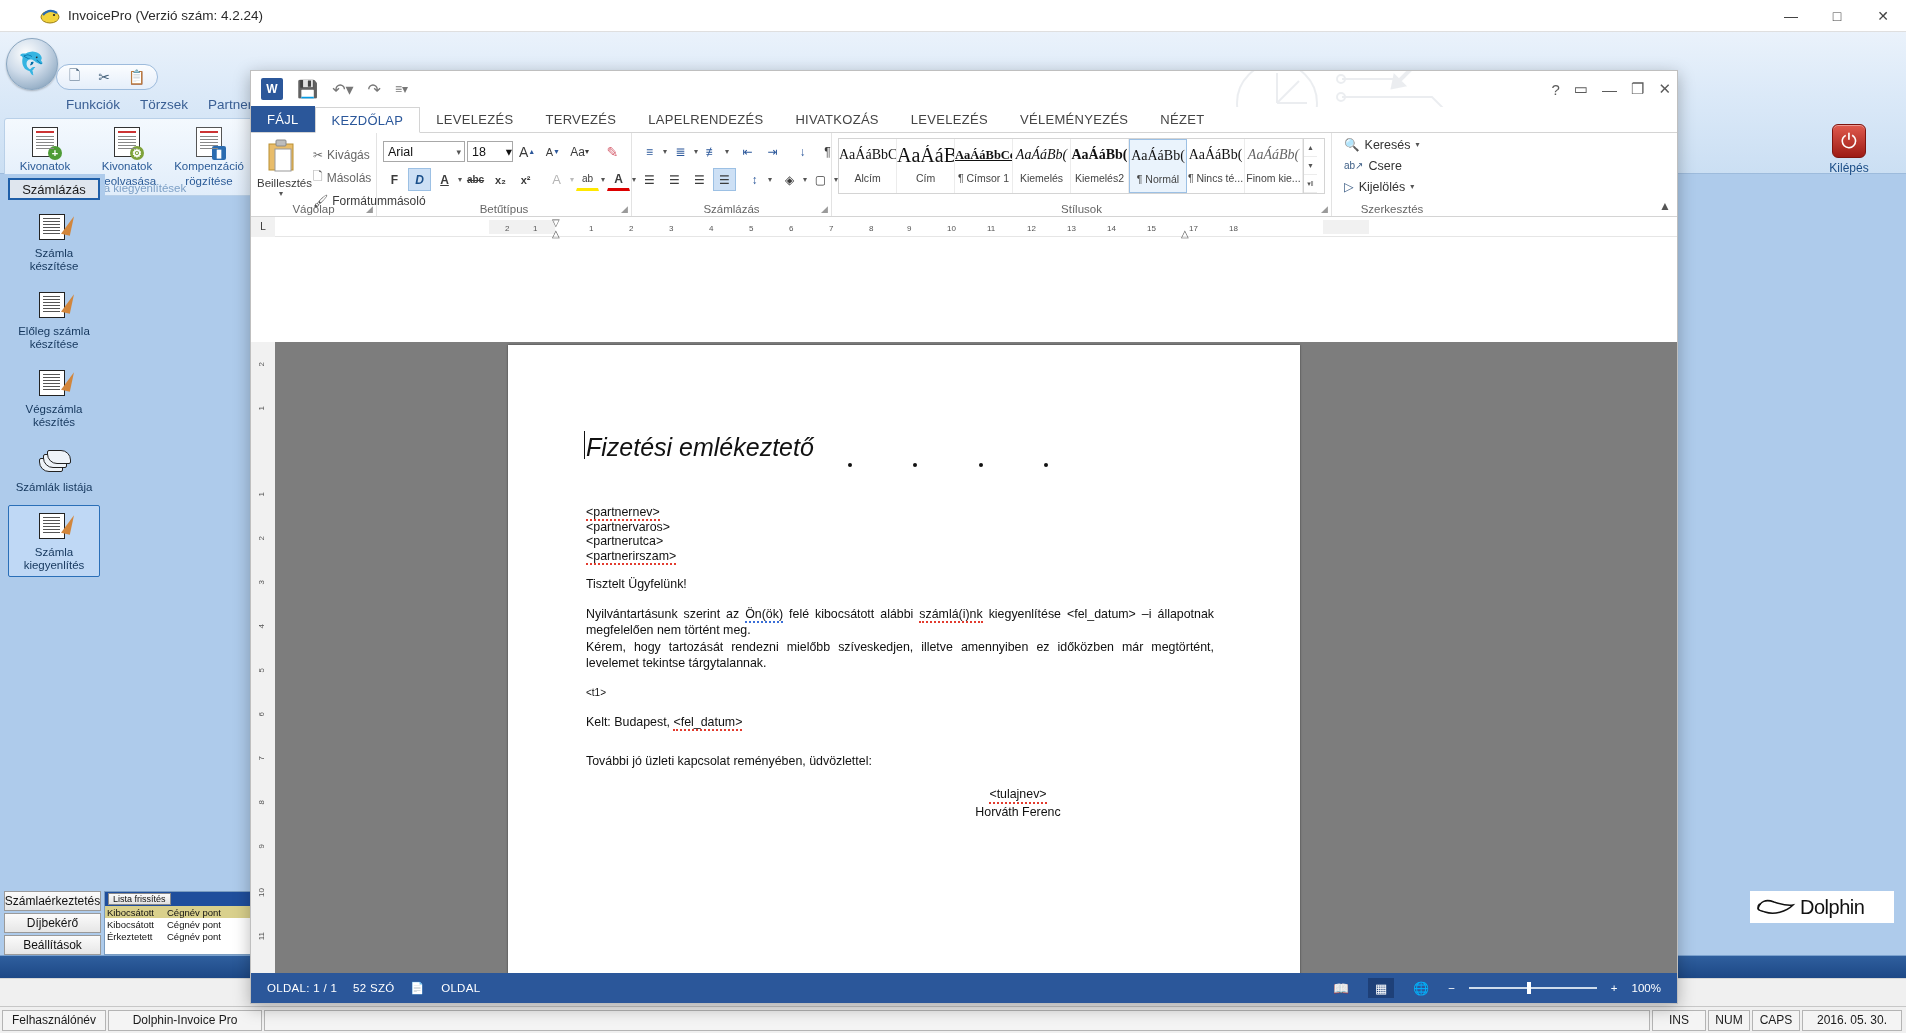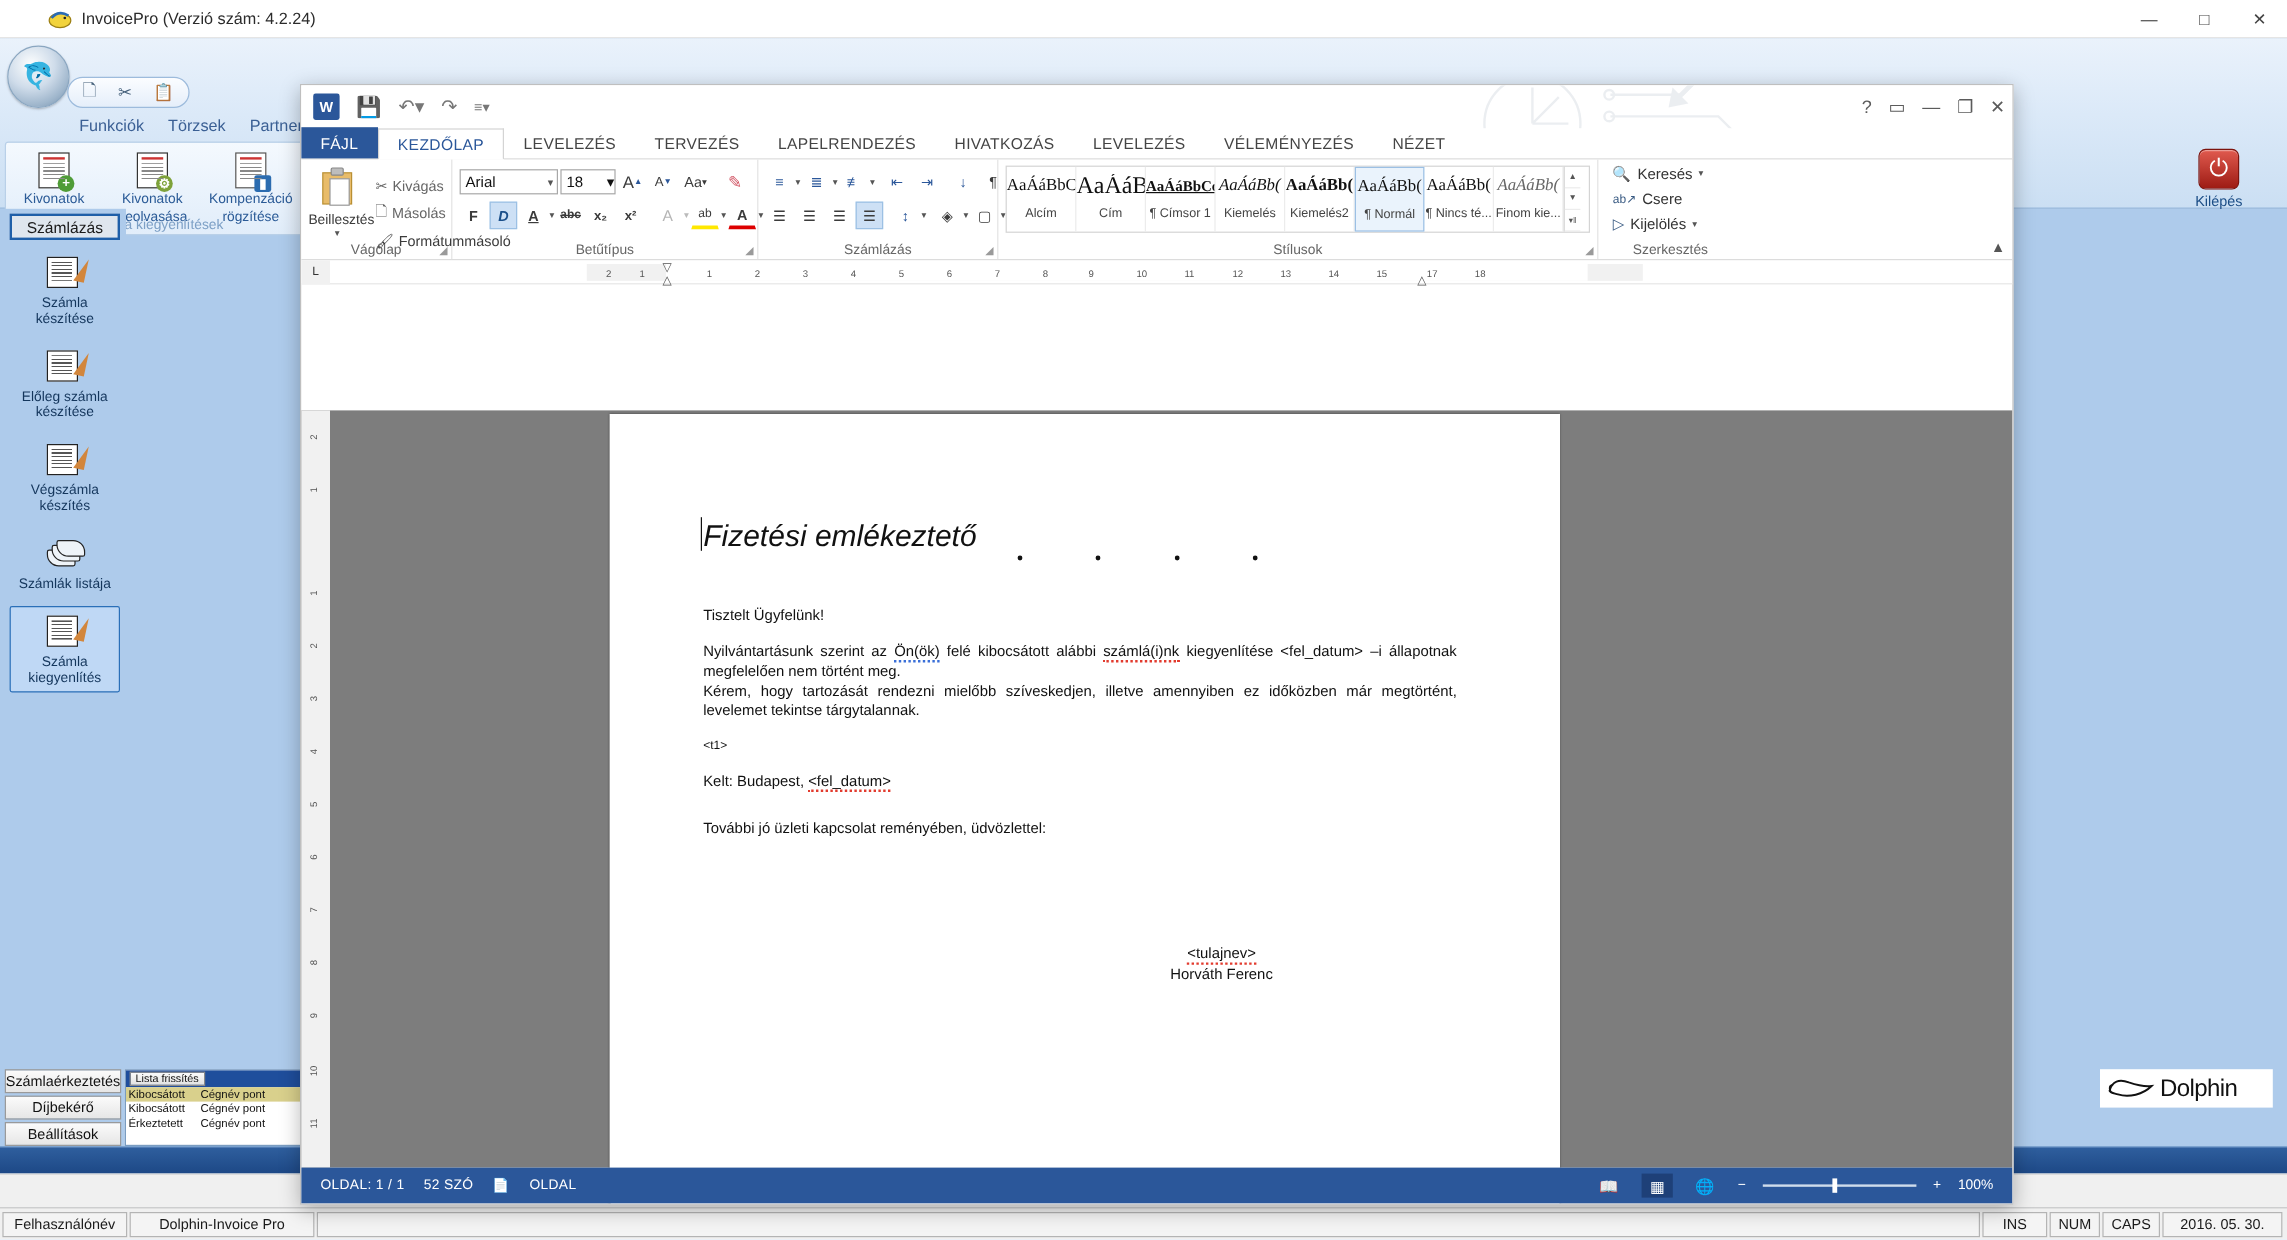--- a/index.html
+++ b/index.html
@@ -804,20 +804,26 @@
       <span class="caret"></span>
       <div class="ptitle">Fizetési emlékeztető</div>
       <div class="bullets">
         <i></i>
           <i></i>
           <i></i>
           <i></i>
       </div>
 
       <div class="body">
+        <div class="tight">
+          <span class="sp-red">&lt;partnernev&gt;</span><br>
+          <span>&lt;partnervaros&gt;</span><br>
+          <span>&lt;partnerutca&gt;</span><br>
+          <span class="sp-red">&lt;partnerirszam&gt;</span>
+        </div>
 
         <p>Tisztelt Ügyfelünk!</p>
 
         <p class="just" style="margin-bottom:0">
           <span>Nyilvántartásunk szerint az </span><span class="sp-blue">Ön(ök)</span><span> felé kibocsátott alábbi </span><span class="sp-red">számlá(i)nk</span><span> kiegyenlítése &lt;fel_datum&gt; –i állapotnak megfelelően nem történt meg.</span>
         </p>
 
         <p class="just">Kérem, hogy tartozását rendezni mielőbb szíveskedjen, illetve amennyiben ez időközben már megtörtént, levelemet tekintse tárgytalannak.</p>
 
         <p style="font-size:10px">&lt;t1&gt;</p>

